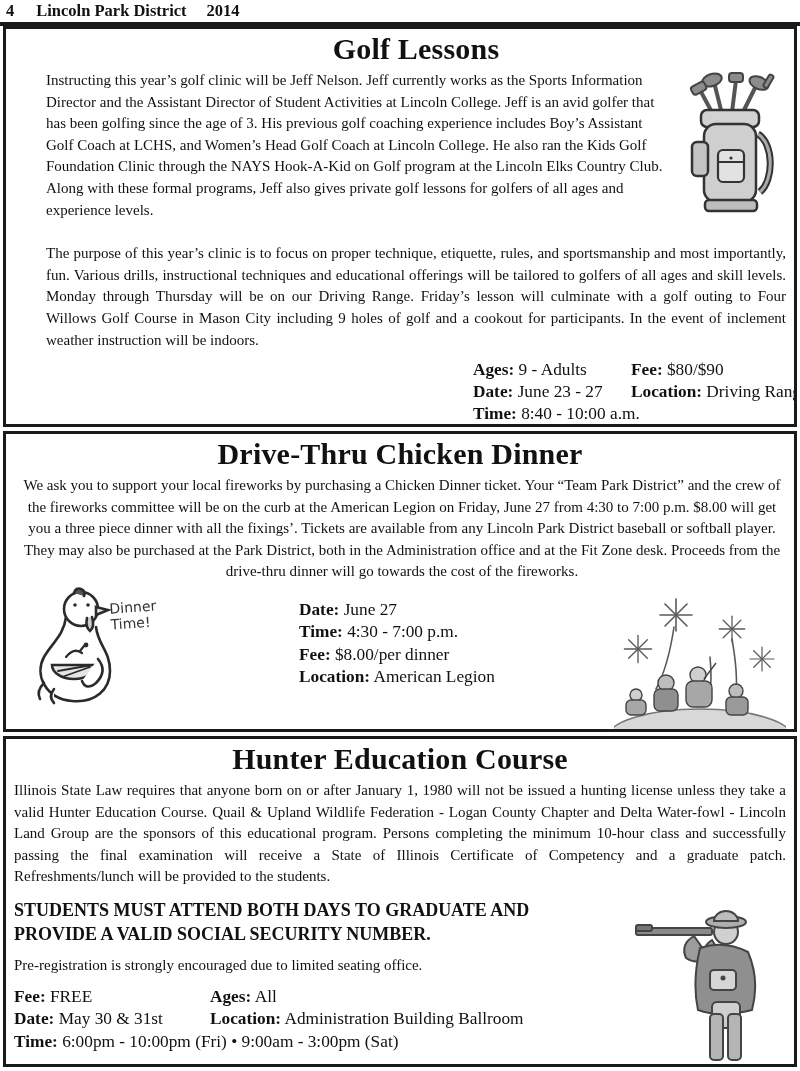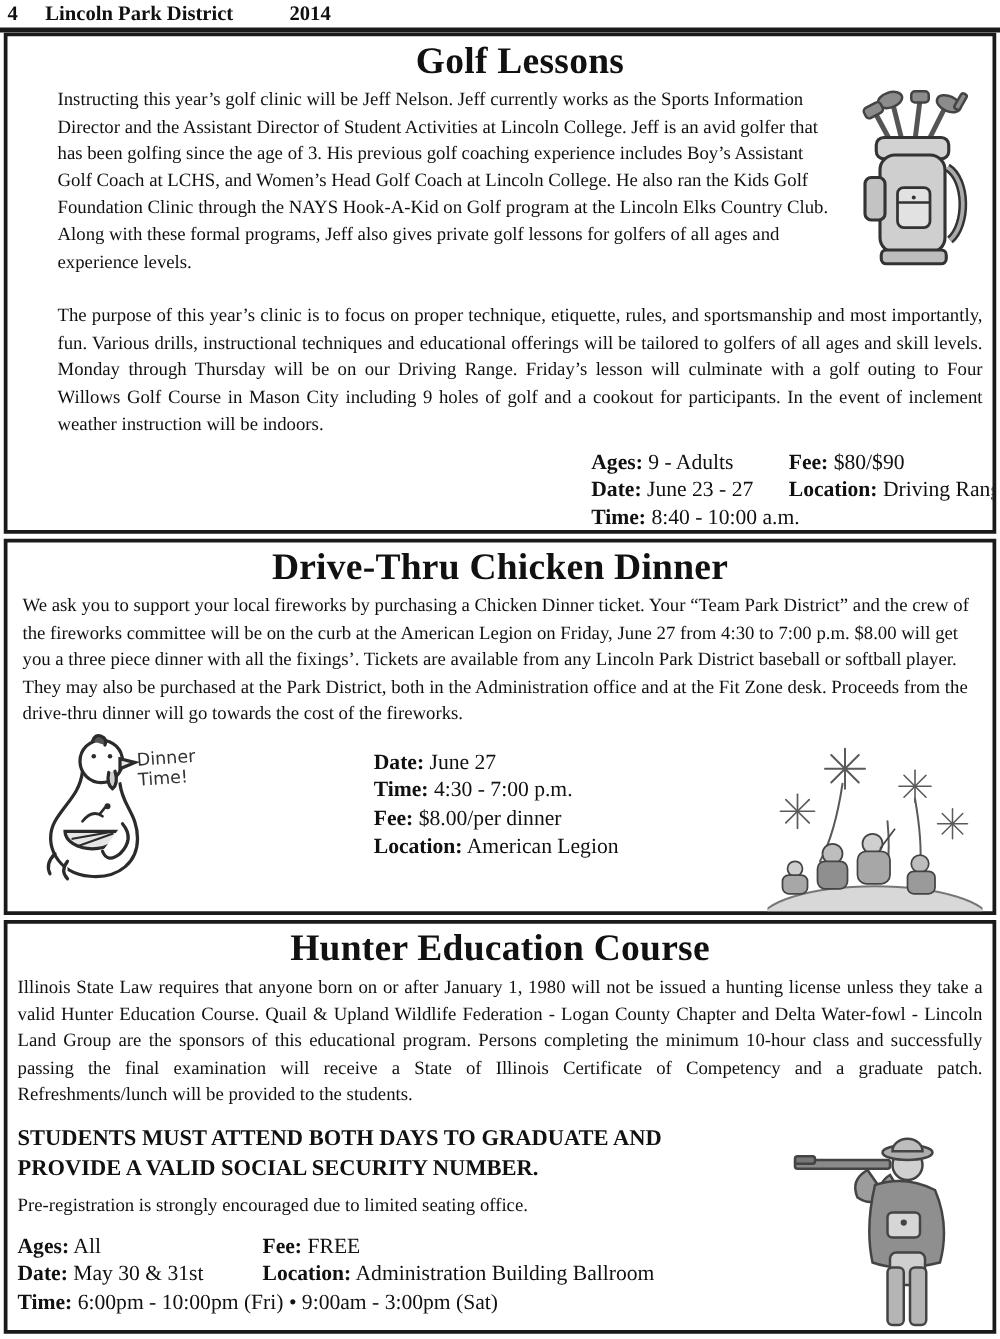--- a/index.html
+++ b/index.html
@@ -12,21 +12,21 @@
   }
   .page { width: 800px; height: 1071px; padding: 0; position: relative; }
 
   
   .hdr {
     display: flex; align-items: baseline;
     padding: 1px 6px 1px 6px;
     font-weight: bold; font-size: 16.5px;
   }
   .hdr .pgnum { margin-right: 22px; }
-  .hdr .yr { margin-left: 45px; }
+  .hdr .yr { margin-left: 20px; }
   .hdr-rule { height: 4px; background: #1a1a1a; margin: 0; }
 
   
   .box {
     border: 3px solid #1a1a1a;
     margin: 0 3px 4px 3px;
     background: #fff;
     padding: 2px 8px 2px 8px;
     position: relative;
     overflow: hidden;
@@ -56,21 +56,21 @@
     margin: 8px 0 0 427px;
     font-size: 17.3px;
     line-height: 22px;
   }
   .det-grid { display: grid; grid-template-columns: 158px auto; }
   .det-grid .cell { white-space: nowrap; }
   .det-grid b, .det-line b { font-weight: bold; }
 
   
   .box-chicken { height: 301px; }
-  .box-chicken .body-txt { padding-left: 4px; }
+  .box-chicken .body-txt { padding-left: 4px; text-align: center; }
   .chicken-bottom {
     display: flex;
     align-items: flex-start;
     margin-top: 4px;
   }
   .chicken-illo { width: 190px; height: 120px; position: relative; flex: 0 0 auto; }
   .chicken-illo svg { position: absolute; left: 0; top: 0; }
   .speech {
     position: absolute; left: 96px; top: 12px;
     font-family: "DejaVu Sans", sans-serif;
@@ -314,22 +314,22 @@
           <rect x="94" y="122" width="13" height="46" rx="4" fill="#b5b5b5"></rect>
         </g>
       </svg>
     </span>
 
     <p class="warning">STUDENTS MUST ATTEND BOTH DAYS TO GRADUATE AND PROVIDE A VALID SOCIAL SECURITY NUMBER.</p>
     <p class="body-txt prereg">Pre-registration is strongly encouraged due to limited seating office.</p>
 
     <div class="hunter-details">
       <div class="det-grid">
+        <span class="cell"><b>Fee:</b><span> FREE</span></span>
         <span class="cell"><b>Ages:</b><span> All</span></span>
-        <span class="cell"><b>Fee:</b><span> FREE</span></span>
         <span class="cell"><b>Date:</b><span> May 30 &amp; 31st</span></span>
         <span class="cell"><b>Location:</b><span> Administration Building Ballroom</span></span>
       </div>
       <div class="det-line"><b>Time:</b><span> 6:00pm - 10:00pm (Fri) • 9:00am - 3:00pm (Sat)</span></div>
     </div>
   </section>
 
 </div>
 
 </body></html>

